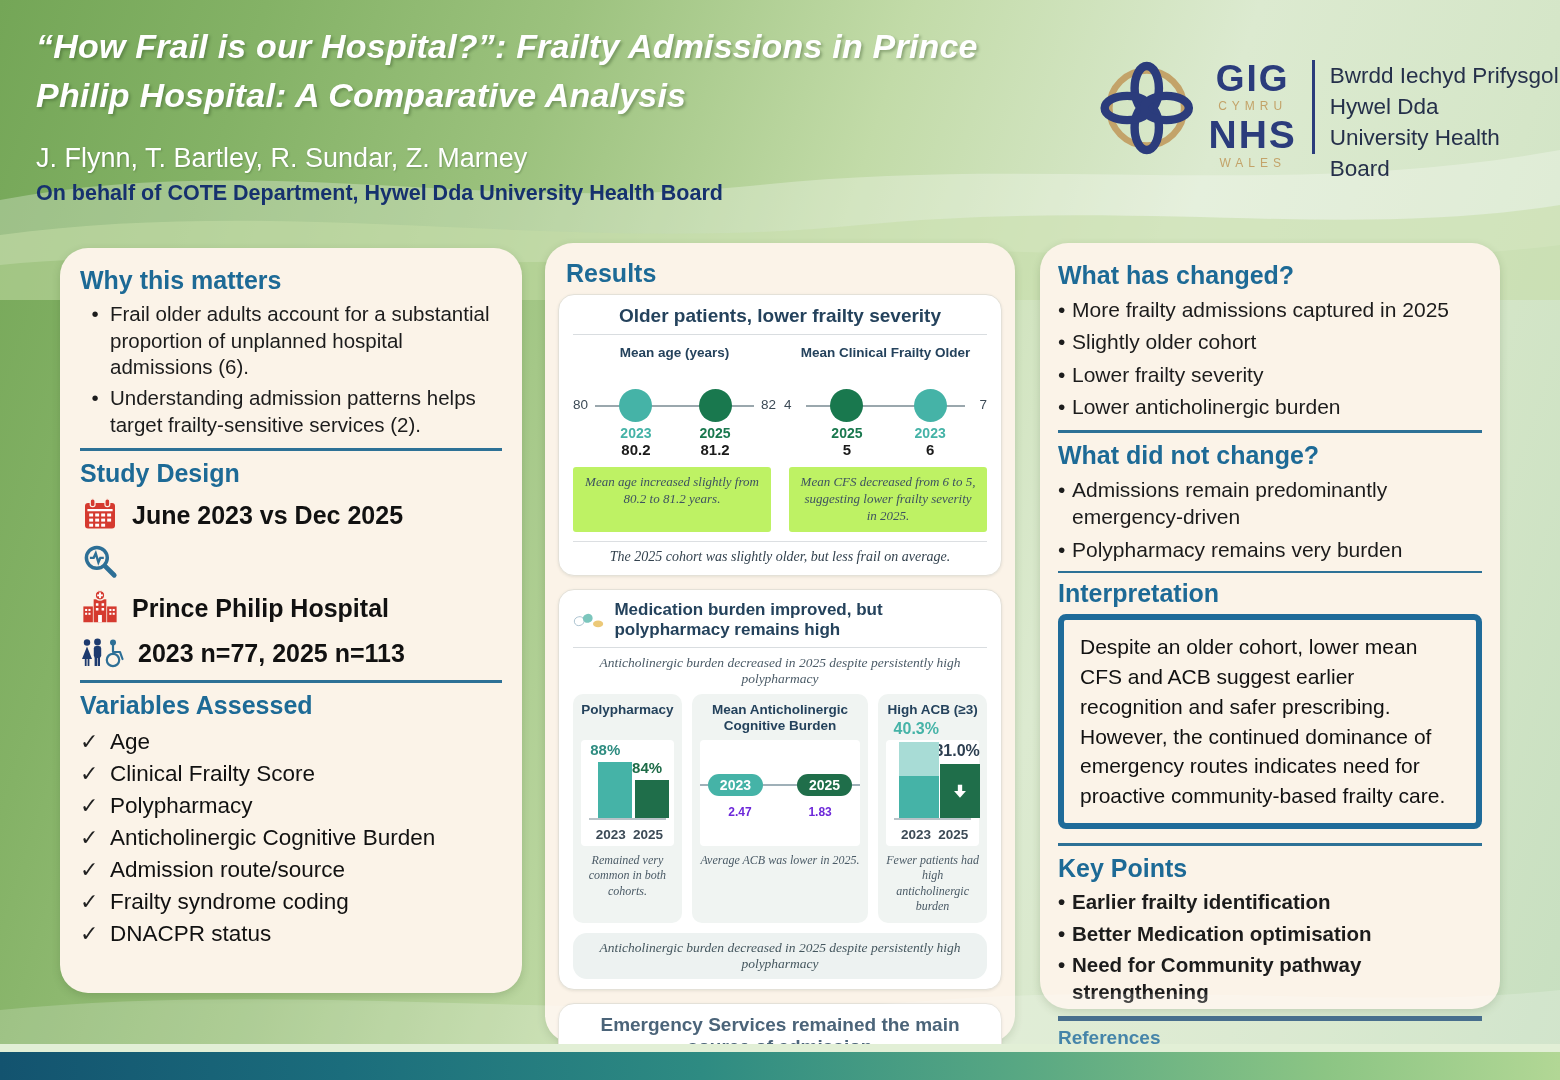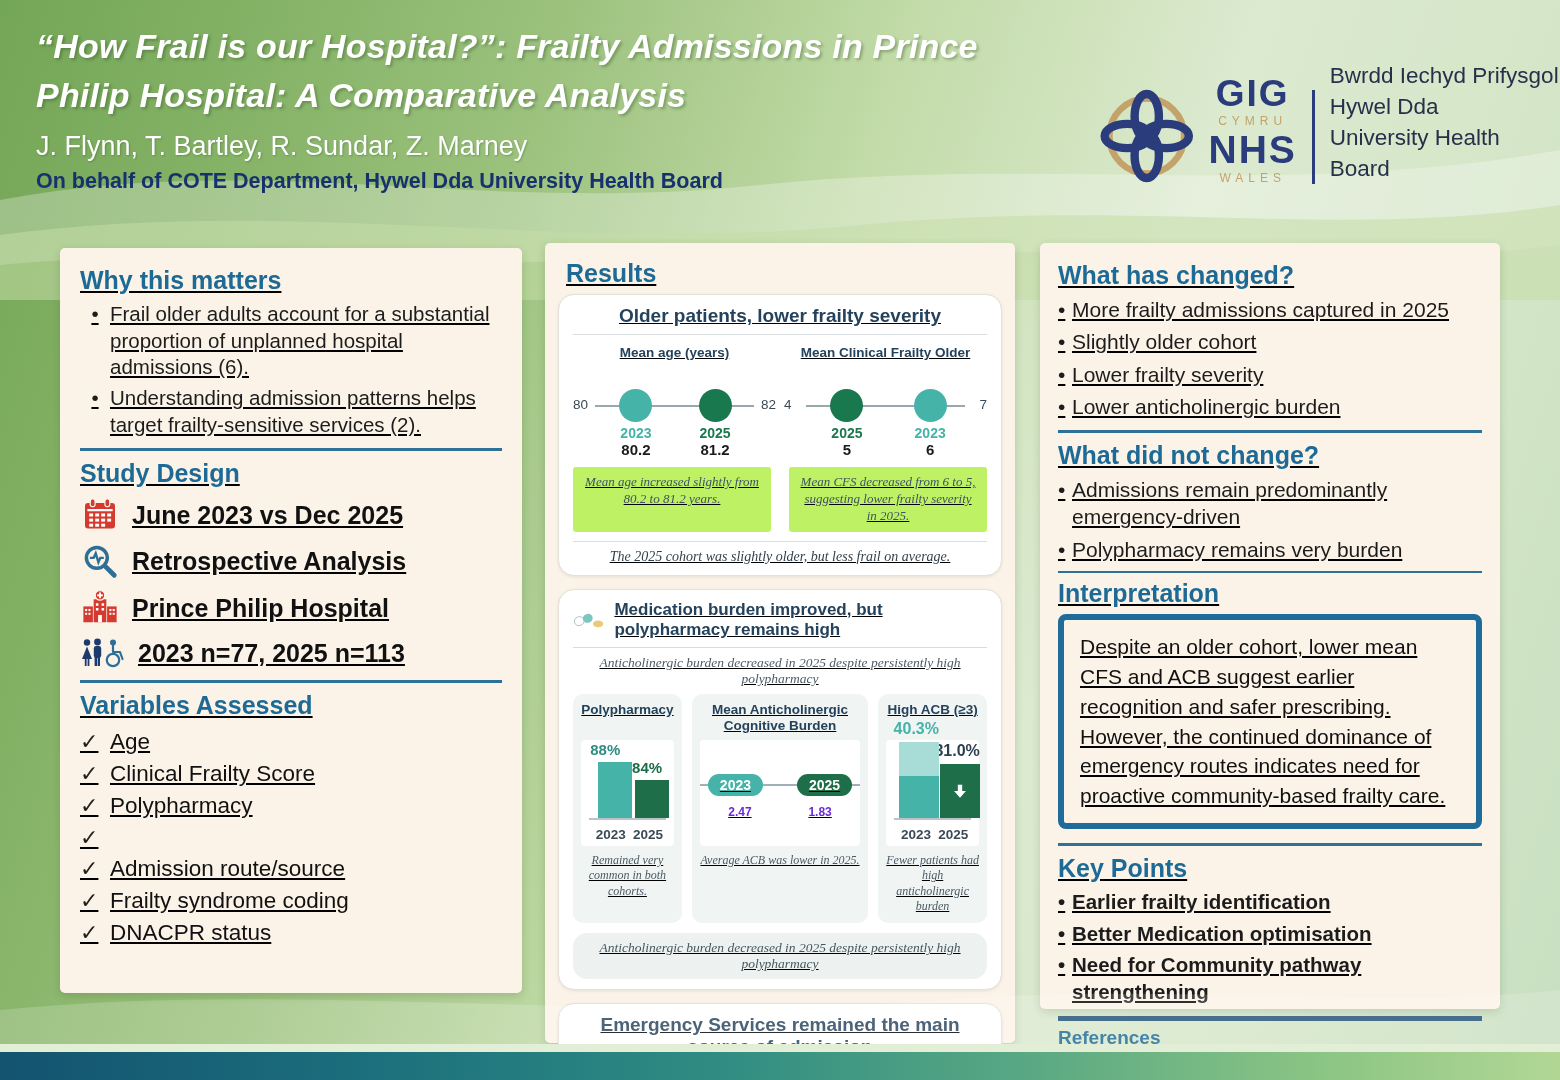--- a/index.html
+++ b/index.html
@@ -10,33 +10,33 @@
   .waves{position:absolute;left:0;top:0;width:1560px;height:300px;pointer-events:none;}
   .waves2{position:absolute;left:0;bottom:20px;width:1560px;height:120px;pointer-events:none;}
   .bottom-line{position:absolute;left:0;top:1044px;width:1560px;height:8px;background:#e2efd6;}
   .bottom-band{position:absolute;left:0;top:1052px;width:1560px;height:28px;
     background:linear-gradient(90deg,#13536f 0%,#1b6d7c 22%,#2e8b82 45%,#57a783 65%,#8cc584 85%,#b2d795 100%);}
 
   
   .header-text{position:absolute;left:36px;top:22px;width:1000px;}
   .title-line{font-size:34px;font-weight:bold;font-style:italic;color:#ffffff;line-height:1.44;
     text-shadow:2px 2px 3px rgba(40,70,30,.35);letter-spacing:.2px;}
-  .authors{margin-top:11px;font-size:27px;color:#ffffff;text-shadow:1px 1px 2px rgba(40,70,30,.3);}
+  .authors{margin-top:23px;font-size:27px;color:#ffffff;text-shadow:1px 1px 2px rgba(40,70,30,.3);}
   .affiliation{margin-top:7px;font-size:21.5px;font-weight:bold;color:#16316e;}
-  .logo{position:absolute;top:60px;left:1100px;display:flex;align-items:flex-end;gap:15px;}
+  .logo{position:absolute;top:60px;left:1100px;display:flex;align-items:flex-start;gap:15px;}
   .gigblock{text-align:center;line-height:1;}
   .gig{font-size:37px;font-weight:bold;color:#2b3c7c;letter-spacing:2px;}
   .cymru{font-size:12px;color:#c3a369;letter-spacing:5px;margin:3px 0;}
   .nhs{font-size:39px;font-weight:bold;color:#2b3c7c;letter-spacing:2px;}
   .wales{font-size:12px;color:#c3a369;letter-spacing:5px;margin-top:3px;}
   .logo-divider{width:3px;height:94px;background:#2b3c7c;}
   .board{font-size:22.5px;color:#25304a;line-height:1.38;}
 
   
-  .panel{position:absolute;background:#fbf3e8;border-radius:5px;box-shadow:0 3px 8px rgba(50,80,35,.2);text-decoration:underline;}
+  .panel{position:absolute;background:#fbf3e8;border-radius:28px;box-shadow:0 3px 8px rgba(50,80,35,.2);}
   .panel-left{left:60px;top:248px;width:462px;height:745px;padding:14px 20px;box-sizing:border-box;}
   .panel-mid{left:545px;top:243px;width:470px;height:800px;padding:12px 13px;box-sizing:border-box;}
   .panel-right{left:1040px;top:243px;width:460px;height:766px;padding:14px 18px;box-sizing:border-box;}
 
   h2.sec{font-size:25px;font-weight:bold;color:#1d6a96;margin:4px 0 6px 0;}
   .rule{border:none;border-top:3px solid #2d7196;margin:10px 0 8px 0;}
   .rule-thin{border:none;border-top:2px solid #2d7196;margin:8px 0 6px 0;}
   .rule-thick{border:none;border-top:5px solid #1f4f75;margin:10px 0 6px 0;}
 
   ul.blist{list-style:none;margin:0;padding:0;}
@@ -207,21 +207,20 @@
       <span class="lbl">June 2023 vs Dec 2025</span>
     </div>
     <div class="study-row">
       <span class="ic">
         <svg width="38" height="38" viewBox="0 0 24 24" fill="none">
           <circle cx="10" cy="10" r="6.6" stroke="#2d6f96" stroke-width="2.2"></circle>
           <path d="M15.2 15.2 L21 21" stroke="#2d6f96" stroke-width="3" stroke-linecap="round"></path>
           <polyline points="5.6,10 8,10 9.3,7.2 11,12.8 12.2,10 14.4,10" stroke="#2d6f96" stroke-width="1.5" fill="none"></polyline>
         </svg>
       </span>
-      <span class="lbl">Retrospective Analysis</span>
     </div>
     <div class="study-row">
       <span class="ic">
         <svg width="38" height="38" viewBox="0 0 24 24">
           <rect x="8" y="6.5" width="8" height="14.5" fill="#d53a2f"></rect>
           <rect x="1.5" y="11" width="6" height="10" fill="#d53a2f"></rect>
           <rect x="16.5" y="11" width="6" height="10" fill="#d53a2f"></rect>
           <circle cx="12" cy="4" r="3" fill="#d53a2f" stroke="#fbf3e8" stroke-width="0.8"></circle>
           <rect x="11.4" y="2.2" width="1.2" height="3.6" fill="#fff"></rect>
           <rect x="10.2" y="3.4" width="3.6" height="1.2" fill="#fff"></rect>
@@ -277,20 +276,21 @@
       <li>
           <span class="chk">✓</span>
           <span>Clinical Frailty Score</span>
         </li>
       <li>
           <span class="chk">✓</span>
           <span>Polypharmacy</span>
         </li>
       <li>
           <span class="chk">✓</span>
+          <span>Anticholinergic Cognitive Burden</span>
         </li>
       <li>
           <span class="chk">✓</span>
           <span>Admission route/source</span>
         </li>
       <li>
           <span class="chk">✓</span>
           <span>Frailty syndrome coding</span>
         </li>
       <li>

